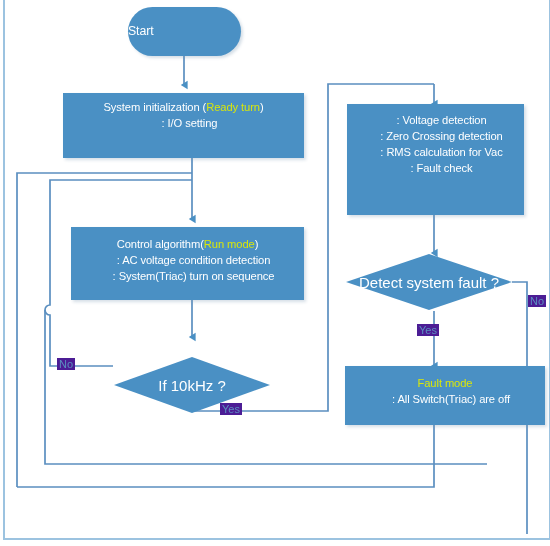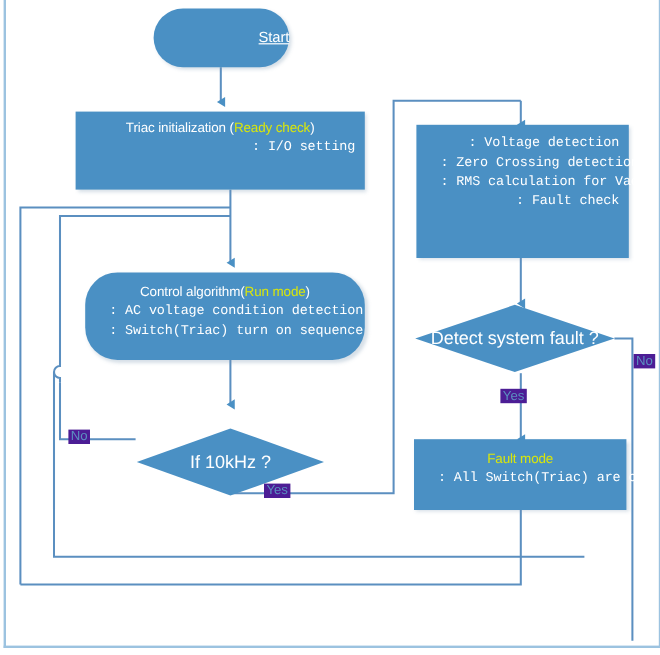--- a/index.html
+++ b/index.html
@@ -37,31 +37,29 @@
   }
   .node.proc {
     font-size: 11.2px;
     padding: 7px 8px 6px 8px;
   }
   .node.terminal {
     border-radius: 26px;
     font-size: 12.3px;
     display: flex;
     align-items: center;
-    justify-content: flex-end;
-    text-decoration: underline;
+    justify-content: flex-start;
   }
   .node .ln {
     display: block;
     white-space: nowrap;
   }
   .node .ln.left {
-    text-align: right;
+    text-align: center;
     padding-left: 12px;
-    font-family: Liberation Mono, monospace;
   }
   .hl {
     color: #D9E60B;
   }
   .diamond {
     position: absolute;
   }
   .diamond .dlabel {
     position: absolute;
     left: 0;
@@ -131,28 +129,28 @@
       <path d="M434,425 L434,487 L17,487"></path>
 
     </g>
   </svg>
 
   <div class="node terminal" style="left:128px; top:7px; width:113px; height:49px;">
     <span class="ln">Start</span>
   </div>
 
   <div class="node proc" style="left:63px; top:93px; width:241px; height:65px;">
-    <span class="ln"><span>Triac initialization (</span><span class="hl">Ready check</span><span>)</span></span>
+    <span class="ln"><span>System initialization (</span><span class="hl">Ready turn</span><span>)</span></span>
     <span class="ln left">: I/O setting</span>
   </div>
 
-  <div class="node proc" style="left:71px; top:227px; width:233px; height:73px; padding-top:10px;border-radius:27px;">
+  <div class="node proc" style="left:71px; top:227px; width:233px; height:73px; padding-top:10px;">
     <span class="ln"><span>Control algorithm(</span><span class="hl">Run mode</span><span>)</span></span>
     <span class="ln left">: AC voltage condition detection</span>
-    <span class="ln left">: Switch(Triac) turn on sequence</span>
+    <span class="ln left">: System(Triac) turn on sequence</span>
   </div>
 
   <div class="diamond" style="left:113px; top:356px; width:158px; height:58px;">
     <svg width="158" height="58" viewBox="0 0 158 58" xmlns="http://www.w3.org/2000/svg">
       <polygon points="79,1 157,29 79,57 1,29" fill="#4A90C4"></polygon>
     </svg>
     <div class="dlabel">If 10kHz ?</div>
   </div>
 
   <div class="node proc" style="left:347px; top:104px; width:177px; height:111px; padding-top:9px;">
@@ -162,21 +160,21 @@
     <span class="ln left">: Fault check</span>
   </div>
 
   <div class="diamond" style="left:345px; top:253px; width:168px; height:58px;">
     <svg width="168" height="58" viewBox="0 0 168 58" xmlns="http://www.w3.org/2000/svg">
       <polygon points="84,1 167,29 84,57 1,29" fill="#4A90C4"></polygon>
     </svg>
     <div class="dlabel">Detect system fault ?</div>
   </div>
 
-  <div class="node proc" style="left:345px; top:366px; width:177px; height:59px; padding-top:10px;">
+  <div class="node proc" style="left:345px; top:366px; width:200px; height:59px; padding-top:10px;">
     <span class="ln"><span class="hl">Fault mode</span></span>
     <span class="ln left">: All Switch(Triac) are off</span>
   </div>
 
   <div class="edgelabel" style="left:57px; top:358px;">No</div>
   <div class="edgelabel" style="left:220px; top:403px;">Yes</div>
   <div class="edgelabel" style="left:417px; top:324px;">Yes</div>
   <div class="edgelabel" style="left:528px; top:295px;">No</div>
 
 </div>

